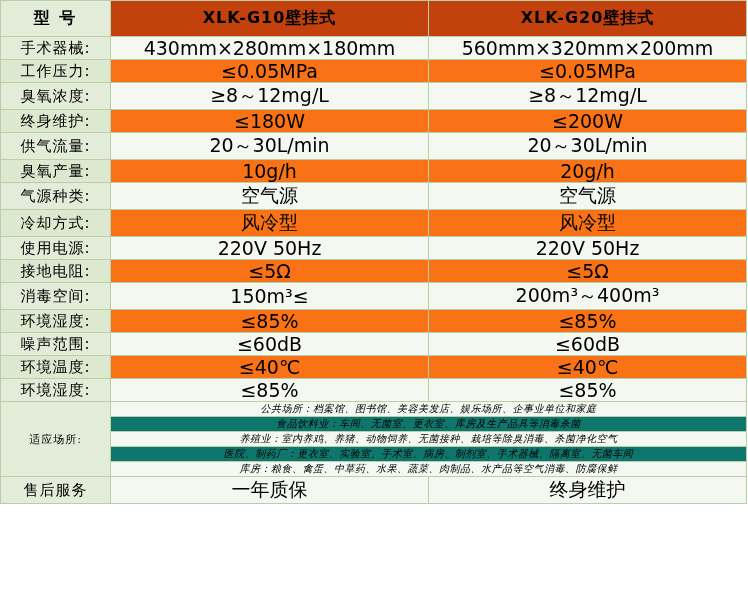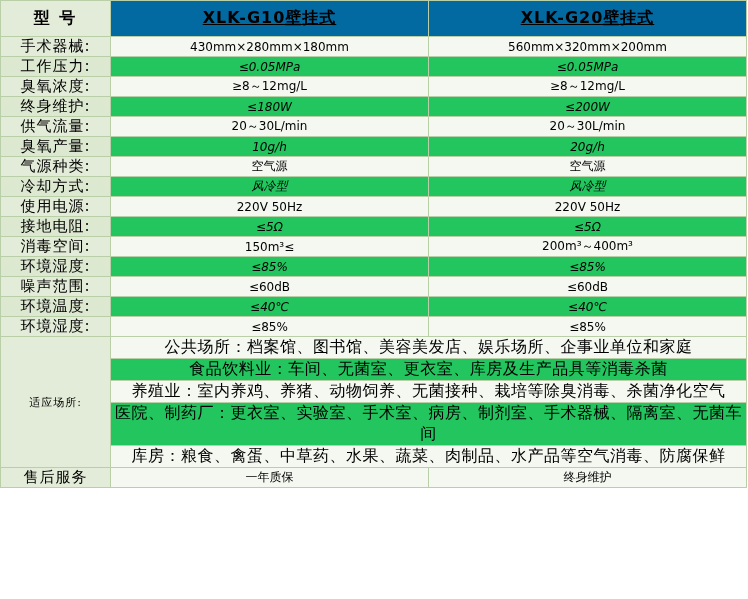--- a/index.html
+++ b/index.html
@@ -30,60 +30,60 @@
 
   td.label {
     background: #e3ecd8;
     font-size: 15px;
     letter-spacing: 1px;
     padding: 6px 0 6px 6px;
     text-align: left;
   }
   td.value {
     background: #f4f8f0;
-    font-size: 12px;
+    font-size: 19px;
     padding: 6px 0;
   }
   
   tr.header td.label {
     background: #e3ecd8;
     font-size: 16px;
     font-weight: bold;
     letter-spacing: 2px;
     text-align: center;
     padding: 7px 0;
   }
   tr.header td.value {
-    background: #0369a1;
+    background: #c2410c;
     font-size: 16px;
     font-weight: bold;
     letter-spacing: 1px;
     padding: 7px 0;
-    text-decoration: underline;
   }
   
-  tr.alt td.value { background: #22c55e; font-style: italic; }
+  tr.alt td.value { background: #f97316; }
   tr.alt td.label { background: #dde8d0; }
 
   
   td.apps-label {
     background: #e3ecd8;
     font-size: 11px;
     letter-spacing: 1px;
     text-align: left;
     padding-left: 6px;
   }
   td.apps-cell {
     background: #f4f8f0;
     text-align: left;
-    font-size: 16px;
+    font-size: 10px;
     padding: 7px 0 7px 10px;
     letter-spacing: 0.5px;
-  }
-  td.apps-cell.alt2 { background: #22c55e; }
+    font-style: italic;
+  }
+  td.apps-cell.alt2 { background: #0f766e; }
 </style>
 </head>
 <body>
 
 <table class="spec">
   <colgroup>
     <col class="col-label">
     <col class="col-val">
     <col class="col-val">
   </colgroup>

